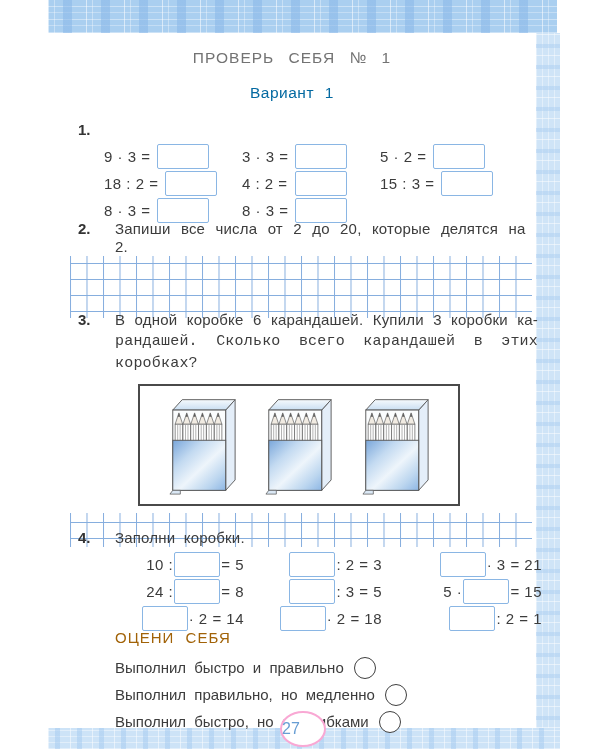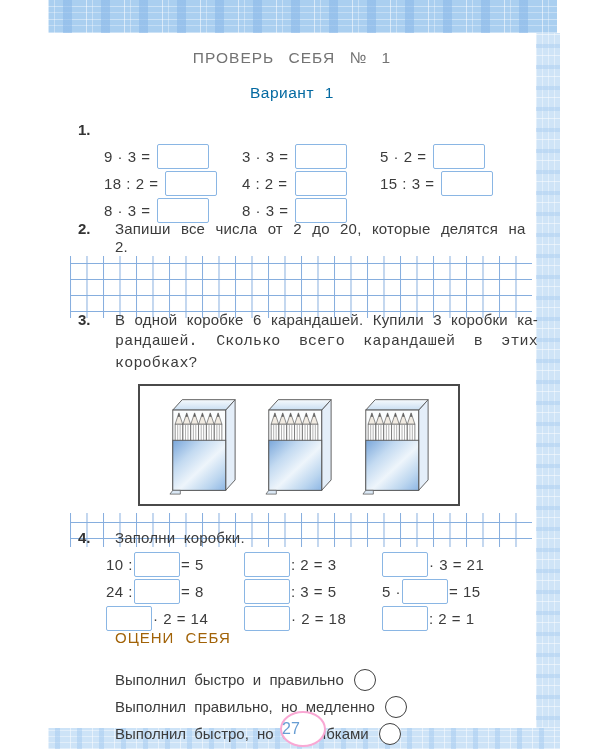--- a/index.html
+++ b/index.html
@@ -50,21 +50,21 @@
   .eq-grid {
     display:grid; grid-template-columns:138px 138px 160px;
     margin-left:44px; margin-top:4px;
   }
   .eq, .eq4 { display:flex; align-items:center; height:27px; font-size:15px; letter-spacing:.5px; }
   .eq .etxt { margin-right:7px; white-space:pre; }
   .abox {
     width:50px; height:23px; background:#fff;
     border:1.4px solid #8ab6e4; border-radius:2px; flex:0 0 auto;
   }
-  .eq4 { gap:1px; }
+  .eq4 { gap:1px;justify-content:flex-end; }
   .eq4 .abox { width:44px; }
   .pre:empty, .post:empty { display:none; }
   .pre, .post { white-space:pre; }
 
   
   .gridwrap { margin-left:10px; display:block; }
 
   
   .frame {
     margin-left:78px; width:318px; height:118px; border:2px solid #4a4a4a;
@@ -259,21 +259,21 @@
         </div>
       <div class="eq4">
           <span class="abox"></span>
           <span class="post">: 2 = 1</span>
         </div>
     </div>
   </div>
 
   <div class="section" style="top:629px">
     <div class="assess-title">ОЦЕНИ СЕБЯ</div>
-    <div class="option" style="margin-top:20px">
+    <div class="option" style="margin-top:8px">
       <span>Выполнил быстро и правильно</span>
       <span class="circle"></span>
     </div>
     <div class="option">
       <span>Выполнил правильно, но медленно</span>
       <span class="circle"></span>
     </div>
     <div class="option">
       <span>Выполнил быстро, но с ошибками</span>
       <span class="circle"></span>

